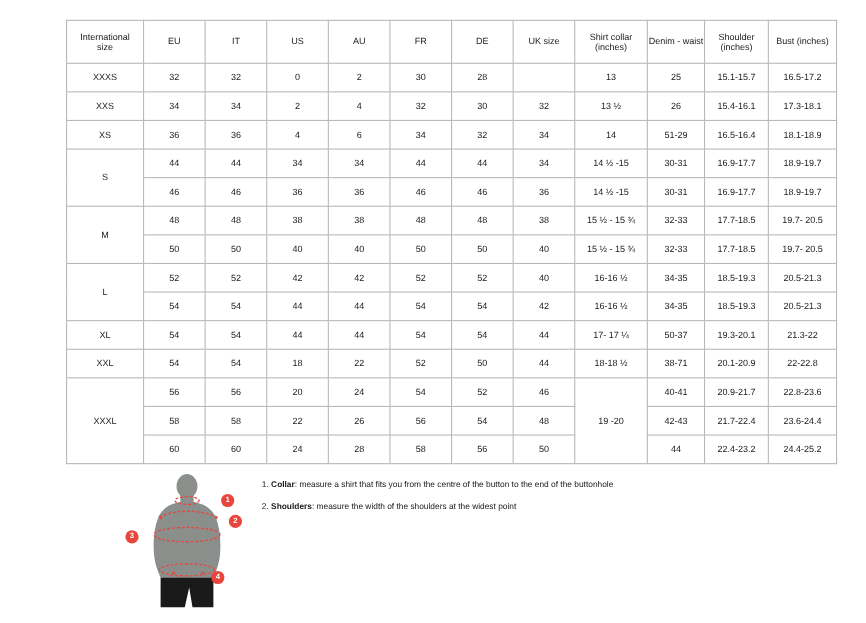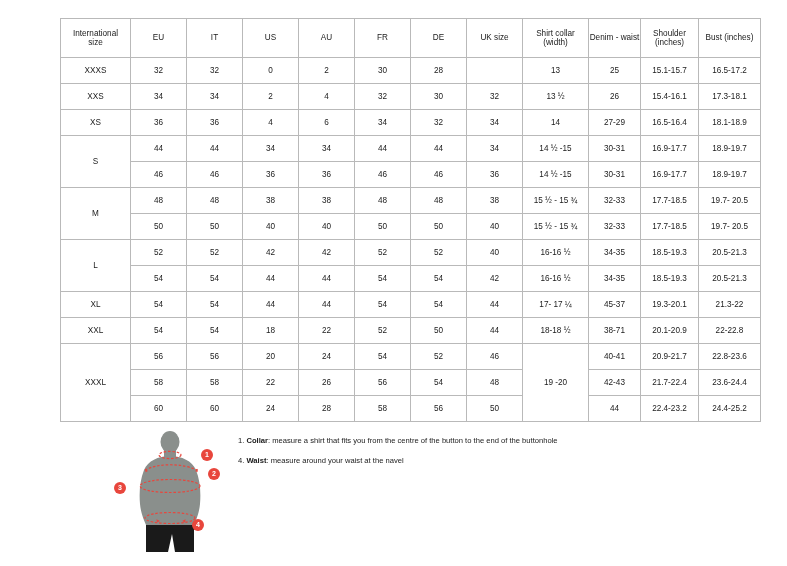--- a/index.html
+++ b/index.html
@@ -150,21 +150,21 @@
       <thead>
         <tr>
           <th class="hdr-left">International size</th>
           <th>EU</th>
           <th>IT</th>
           <th>US</th>
           <th>AU</th>
           <th>FR</th>
           <th>DE</th>
           <th>UK size</th>
-          <th>Shirt collar (width)</th>
+          <th>Shirt collar (inches)</th>
           <th>Denim - waist</th>
           <th>Shoulder (inches)</th>
           <th>Bust (inches)</th>
         </tr>
       </thead>
       <tbody id="table-body">
           <tr>
             <td class="intl">XXXS</td>
             <td>32</td>
             <td>32</td>
@@ -195,21 +195,21 @@
           <tr>
             <td class="intl">XS</td>
             <td>36</td>
             <td>36</td>
             <td>4</td>
             <td>6</td>
             <td>34</td>
             <td>32</td>
             <td>34</td>
             <td>14</td>
-            <td>27-29</td>
+            <td>51-29</td>
             <td>16.5-16.4</td>
             <td>18.1-18.9</td>
           </tr>
           <tr>
             <td class="intl" rowspan="2">S</td>
             <td>44</td>
             <td>44</td>
             <td>34</td>
             <td>34</td>
             <td>44</td>
@@ -290,21 +290,21 @@
           <tr>
             <td class="intl">XL</td>
             <td>54</td>
             <td>54</td>
             <td>44</td>
             <td>44</td>
             <td>54</td>
             <td>54</td>
             <td>44</td>
             <td>17- 17 ¼</td>
-            <td>45-37</td>
+            <td>50-37</td>
             <td>19.3-20.1</td>
             <td>21.3-22</td>
           </tr>
           <tr>
             <td class="intl">XXL</td>
             <td>54</td>
             <td>54</td>
             <td>18</td>
             <td>22</td>
             <td>52</td>
@@ -393,18 +393,18 @@
         </svg>
 
         <div class="callout" style="left:83px; top:19px;">1</div>
         <div class="callout" style="left:90px; top:38px;">2</div>
         <div class="callout" style="left:-4px; top:52px;">3</div>
         <div class="callout" style="left:74px; top:89px;">4</div>
       </div>
 
       <div class="steps" id="steps-list">
           <div class="step"><span>1. </span><b>Collar</b><span>: measure a shirt that fits you from the centre of the button to the end of the buttonhole</span></div>
-          <div class="step"><span>4. </span><b>Waist</b><span>: measure around your waist at the navel</span></div>
+          <div class="step"><span>2. </span><b>Shoulders</b><span>: measure the width of the shoulders at the widest point</span></div>
         </div>
     </div>
   </div>
 
 </div>
 
 </body></html>

